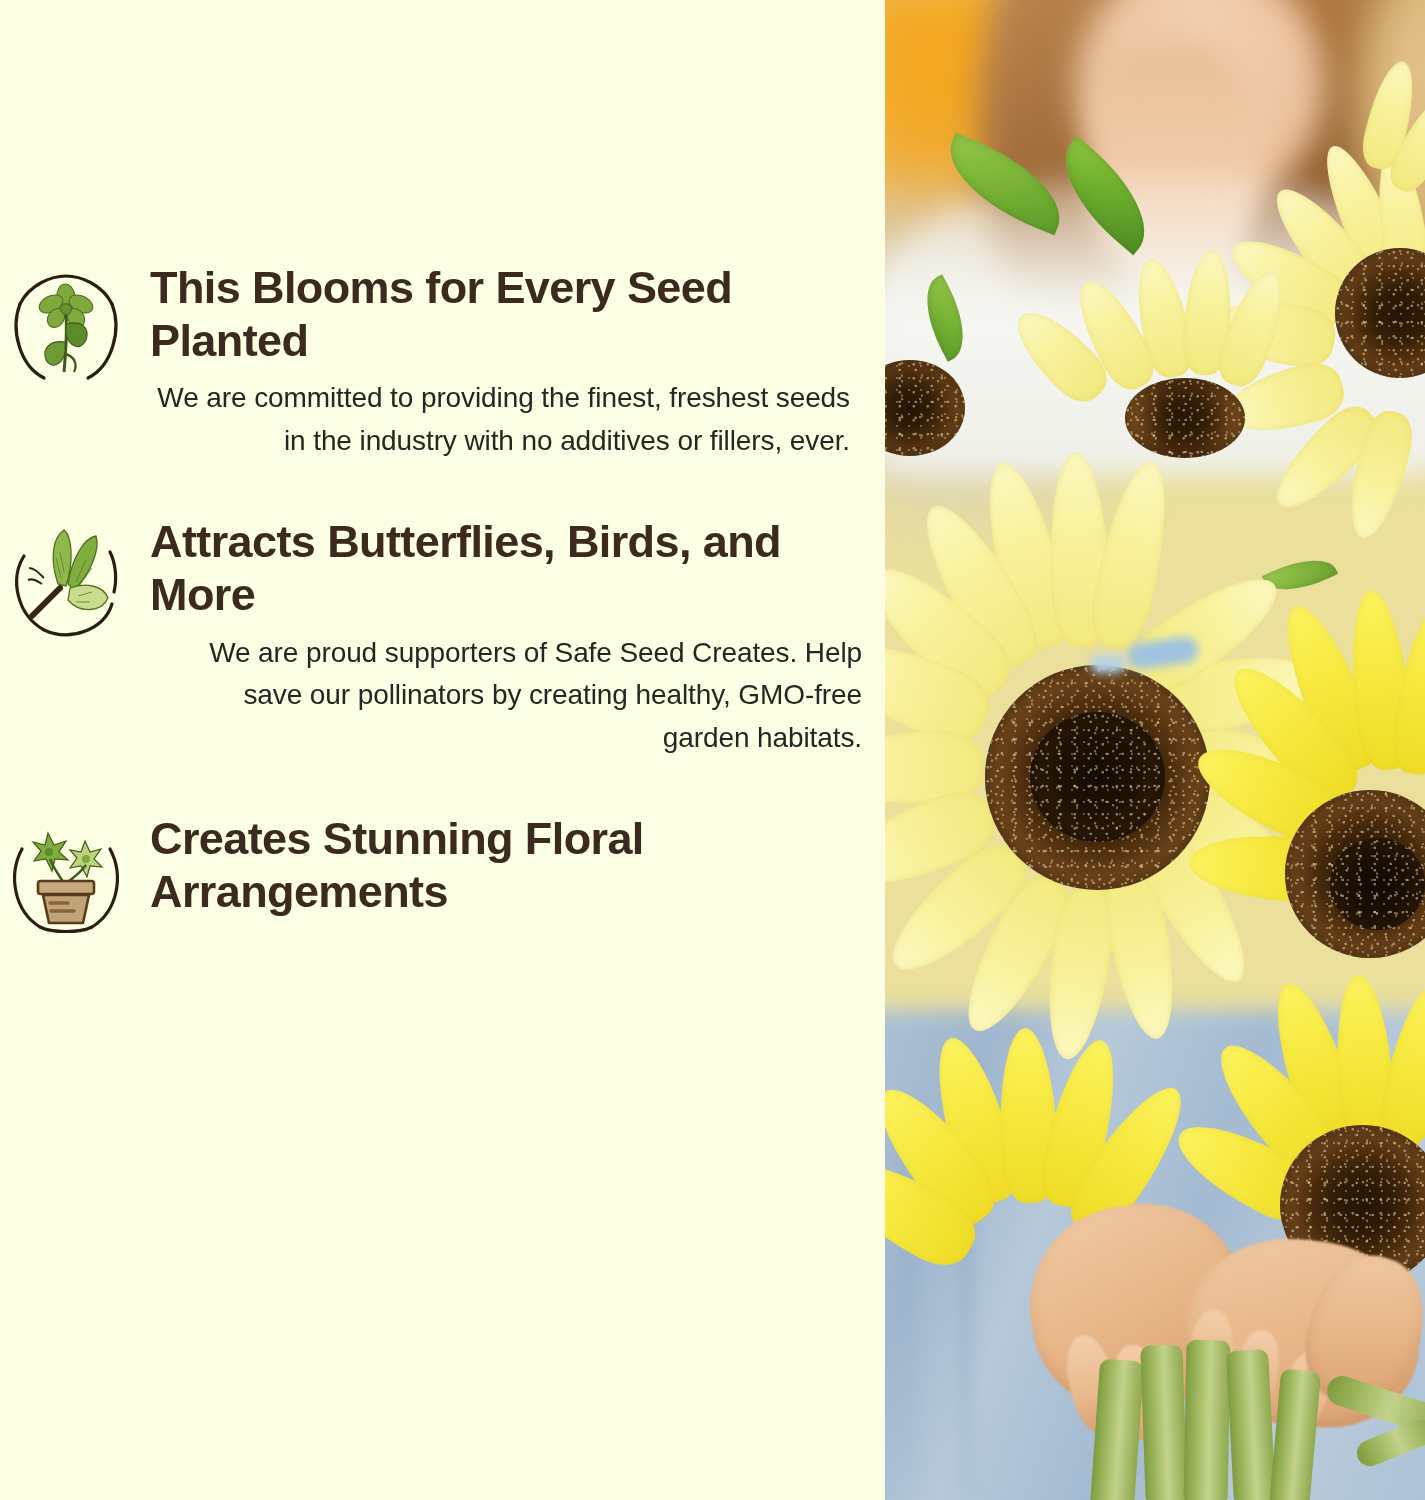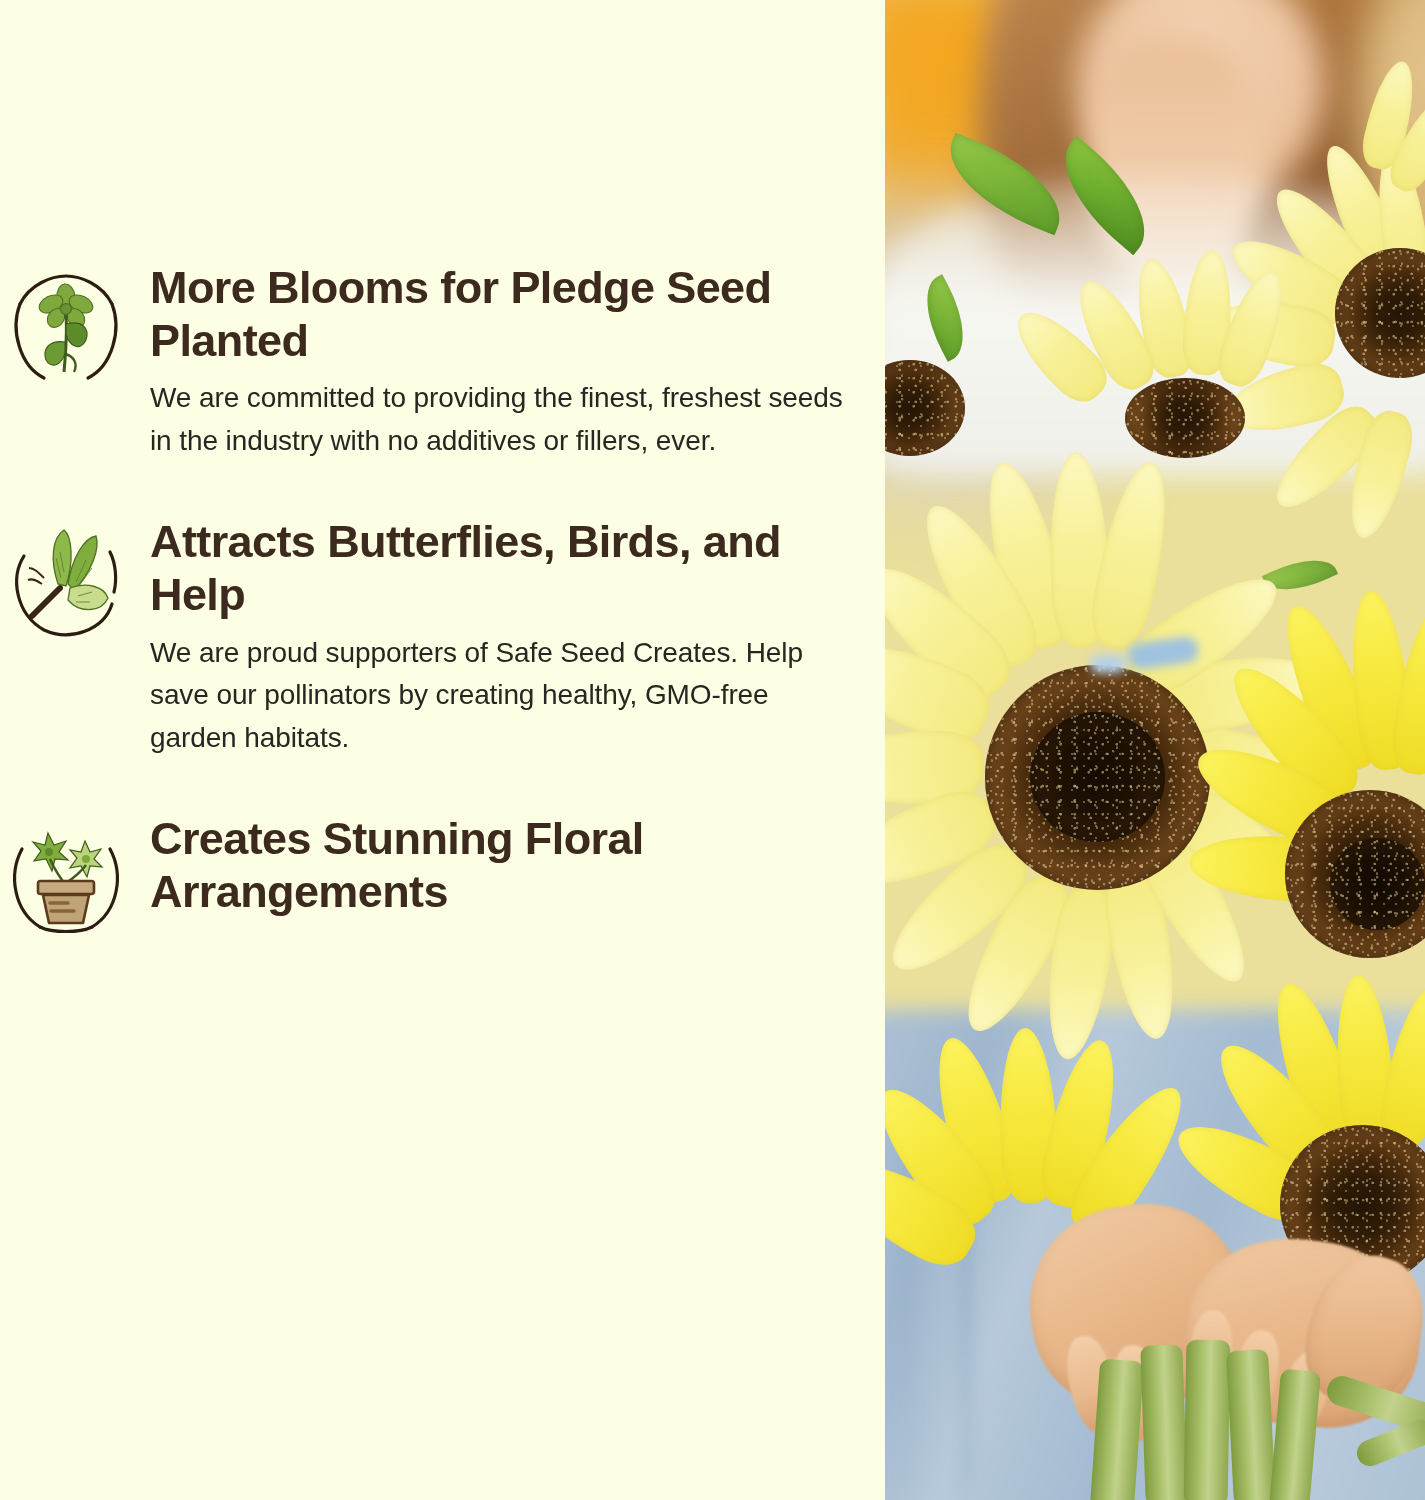--- a/index.html
+++ b/index.html
@@ -71,20 +71,21 @@
     max-width: 700px;
   }
   .feature-body {
     color: #262622;
     font-size: 28px;
     line-height: 1.52;
     font-weight: 400;
     margin: 0;
     letter-spacing: -0.1px;
     max-width: 700px;
+    text-align: right;
   }
   .feature-2 .feature-body { max-width: 712px; }
   .feature-3 .feature-heading { max-width: 720px; }
   .feature-3 .feature-body { max-width: 720px; }
 
   
   .photo-panel {
     position: relative;
     flex: 1 1 auto;
     width: 540px;
@@ -280,21 +281,21 @@
               <ellipse cx="70" cy="50" rx="10" ry="8" transform="rotate(56 70 50)"></ellipse>
               <circle cx="60" cy="41" r="5.4" fill="#6A9230"></circle>
             </g>
             <path d="M60 47 C61 62, 60 82, 58 104" fill="none" stroke="#3E5A1C" stroke-width="3"></path>
             <path d="M60 56 C76 52, 84 60, 80 72 C74 84, 63 78, 60 66 Z" fill="#5E8B2A" stroke="#3E5A1C" stroke-width="1.1"></path>
             <path d="M59 74 C44 72, 36 80, 40 92 C46 102, 57 96, 59 84 Z" fill="#6D9B33" stroke="#3E5A1C" stroke-width="1.1"></path>
             <path d="M59 86 C68 88, 72 96, 68 104" fill="none" stroke="#3E5A1C" stroke-width="2.4"></path>
           </svg>
         </div>
         <div class="feature-text">
-          <h2 class="feature-heading">More Blooms for Pledge Seed Planted</h2>
+          <h2 class="feature-heading">This Blooms for Every Seed Planted</h2>
           <p class="feature-body">We are committed to providing the finest, freshest seeds in the industry with no additives or fillers, ever.</p>
         </div>
       </div>
 
       <div class="feature feature-2">
         <div class="icon-wrap">
           <svg viewBox="0 0 120 120" xmlns="http://www.w3.org/2000/svg">
             <path d="M18 34 C4 56, 10 92, 38 108 C64 120, 98 108, 106 82" fill="none" stroke="#2B1D12" stroke-width="3.2" stroke-linecap="round"></path>
             <path d="M104 30 C110 42, 111 58, 108 70" fill="none" stroke="#2B1D12" stroke-width="3.2" stroke-linecap="round"></path>
             <g stroke="#4E6F22" stroke-width="1.3">
@@ -309,21 +310,21 @@
                 <path d="M73 64 L86 46"></path>
               <path d="M72 74 L86 70"></path>
                 <path d="M70 80 L84 80"></path>
             </g>
             <path d="M54 66 C44 76, 34 86, 26 94" fill="none" stroke="#3A2514" stroke-width="6" stroke-linecap="round"></path>
             <path d="M36 62 C30 58, 26 56, 22 58" fill="none" stroke="#3A2514" stroke-width="2"></path>
             <path d="M38 56 C32 50, 28 46, 23 46" fill="none" stroke="#3A2514" stroke-width="2"></path>
           </svg>
         </div>
         <div class="feature-text">
-          <h2 class="feature-heading">Attracts Butterflies, Birds, and Help</h2>
+          <h2 class="feature-heading">Attracts Butterflies, Birds, and More</h2>
           <p class="feature-body">We are proud supporters of Safe Seed Creates. Help save our pollinators by creating healthy, GMO-free garden habitats.</p>
         </div>
       </div>
 
       <div class="feature feature-3">
         <div class="icon-wrap">
           <svg viewBox="0 0 120 120" xmlns="http://www.w3.org/2000/svg">
             <path d="M16 30 C2 56, 8 92, 34 108" fill="none" stroke="#2B1D12" stroke-width="3.2" stroke-linecap="round"></path>
             <path d="M104 30 C118 56, 112 92, 86 108" fill="none" stroke="#2B1D12" stroke-width="3.2" stroke-linecap="round"></path>
             <path d="M34 108 C46 114, 74 114, 86 108" fill="none" stroke="#2B1D12" stroke-width="3.2" stroke-linecap="round"></path>

